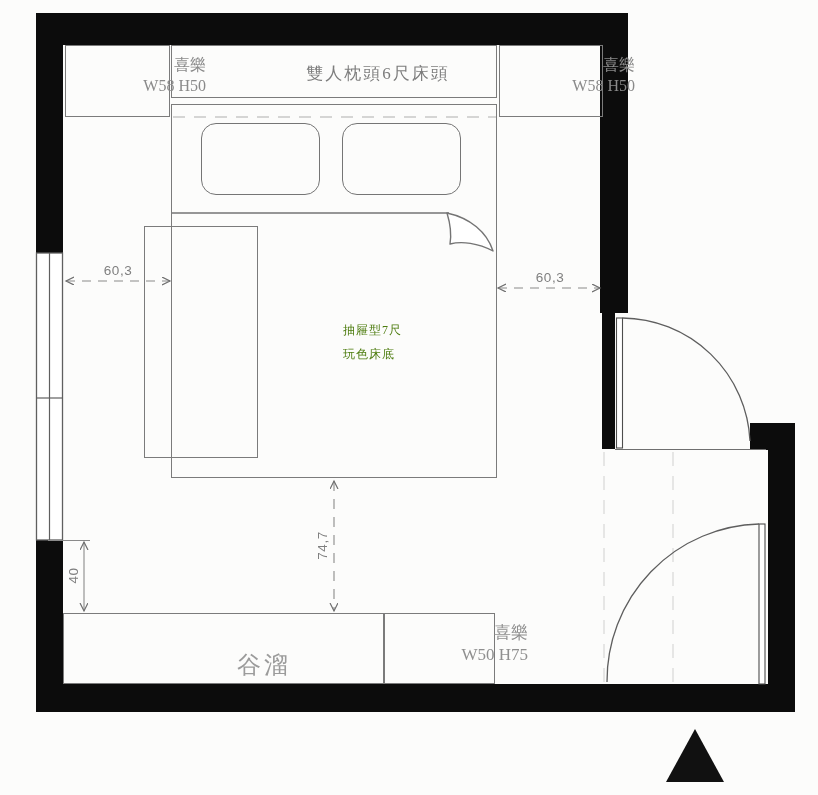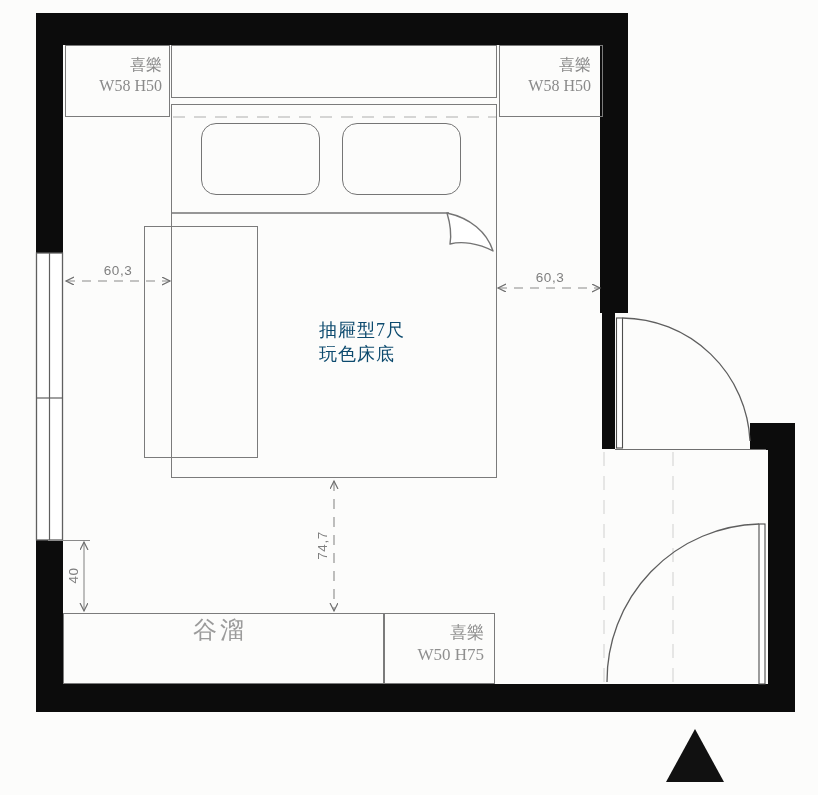--- a/index.html
+++ b/index.html
@@ -16,26 +16,27 @@
     position:absolute;
     border:1.4px solid #7b7b7b;
     box-sizing:border-box;
     background:transparent;
     z-index:2;
   }
   .lbl{
     position:absolute;z-index:3;
     color:#8a8a8a;
     white-space:nowrap;
+    padding-left:44px;
   }
   .lbl .nm{display:block;}
   .cab-lbl{font-size:16px;line-height:21px;text-align:right;}
   .headboard-lbl{font-size:17px;letter-spacing:2px;color:#7d7d7d;}
-  .bed-lbl{font-size:18px;line-height:24px;color:#0c4a6e;letter-spacing:1px;margin-left:20px;}
-  .big-cab-lbl{text-align:center;line-height:1.15;}
+  .bed-lbl{font-size:12px;line-height:24px;color:#4d7c0f;letter-spacing:1px;}
+  .big-cab-lbl{text-align:center;line-height:1.15;margin-top:35px;}
   .big-cab-lbl .nm{font-size:24px;color:#9b9b9b;letter-spacing:3px;}
   .big-cab-lbl .sz{font-size:27px;color:#3c3c3c;font-family:"Liberation Sans",sans-serif;}
   .small-cab-lbl{font-size:17px;line-height:22px;text-align:right;color:#8f8f8f;}
   .dim{
     position:absolute;z-index:3;
     font-size:13.5px;color:#7f7f7f;
     font-family:"Liberation Sans",sans-serif;
     letter-spacing:0.5px;
   }
   .dim.vert{transform:rotate(-90deg);transform-origin:center center;}
@@ -105,20 +106,21 @@
     <polygon points="695,729 666,782 724,782" fill="#111111"></polygon>
   </svg>
 
   <div class="box" style="left:65px;top:45px;width:105px;height:72px;"></div>
   <div class="lbl cab-lbl" style="left:65px;top:54px;width:97px;">
     <span class="nm">喜樂</span>
     <span class="sz">W58 H50</span>
   </div>
 
   <div class="box" style="left:171px;top:45px;width:326px;height:53px;"></div>
+  <div class="lbl headboard-lbl" style="left:171px;top:62px;width:326px;text-align:center;">雙人枕頭6尺床頭</div>
 
   <div class="box" style="left:499px;top:45px;width:104px;height:72px;"></div>
   <div class="lbl cab-lbl" style="left:499px;top:54px;width:92px;">
     <span class="nm">喜樂</span>
     <span class="sz">W58 H50</span>
   </div>
 
   <div class="box" style="left:171px;top:104px;width:326px;height:374px;"></div>
   <div class="pillow" style="left:201px;top:123px;width:119px;height:72px;"></div>
   <div class="pillow" style="left:342px;top:123px;width:119px;height:72px;"></div>

